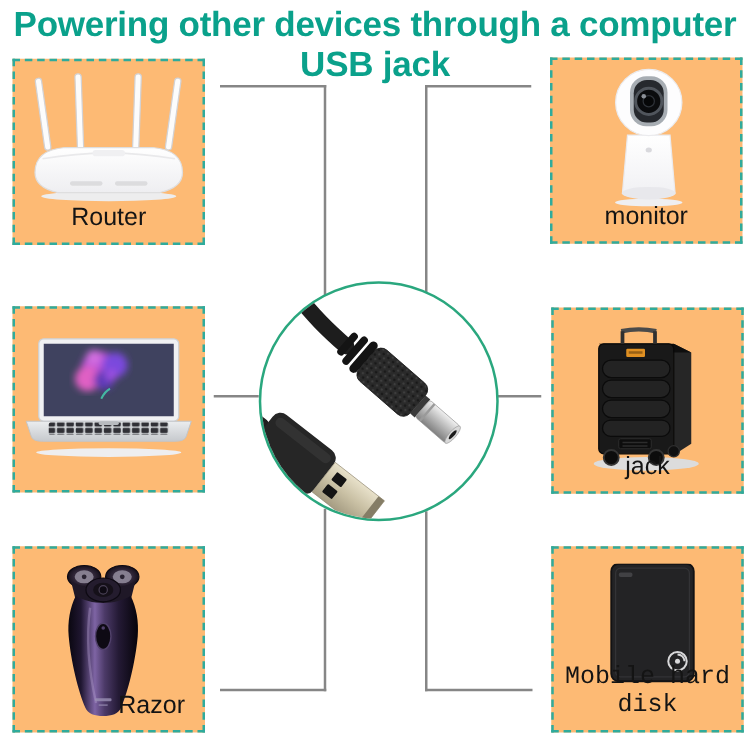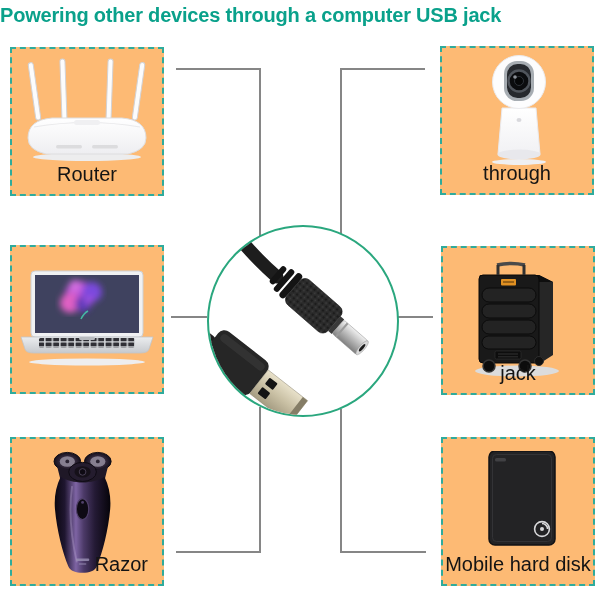--- a/index.html
+++ b/index.html
@@ -1,19 +1,19 @@
 <!DOCTYPE html>
 <html style="--title_color: #0aa18b; --box_border_color: #2fab9c; --circle_border_color: #2aa77e; --connector_color: #868686; --label_color: #141414; --background: #ffffff;"><head>
 <meta charset="utf-8">
 <style>
   html,body { margin:0; padding:0; background:#fff; }
   body { font-family:"Liberation Sans", sans-serif; }
   .stage { position:relative; width:600px; height:600px; background:#fff; overflow:hidden; }
-  .title { position:absolute; top:4px; left:0; right:0; text-align:left;
-           font-size:20px; font-weight:700; letter-spacing:-0.2px; color:var(--title_color,#0aa18b); }
+  .title { position:absolute; top:4px; left:0; right:0; text-align:center;
+           font-size:28px; font-weight:700; letter-spacing:-0.2px; color:var(--title_color,#0aa18b); }
   .dev-box { position:absolute; width:154px; height:149px; box-sizing:border-box;
              border:2px dashed var(--box_border_color,#2fab9c); background:#fdba74; }
   .dev-label { position:absolute; left:0; right:0; bottom:8px; text-align:center;
                font-size:20px; color:var(--label_color,#141414); }
   .dev-label.offset-right { text-align:right; padding-right:14px; }
   .line { position:absolute; background:var(--connector_color,#868686); }
   .line.h { height:2px; } .line.v { width:2px; }
   .center-circle { position:absolute; left:207px; top:225px; width:188px; height:188px;
                    border:2px solid var(--circle_border_color,#2aa77e); border-radius:50%;
                    overflow:hidden; background:#fff; }
@@ -73,21 +73,21 @@
       <path d="M 35 56 L 69 56 L 73 102 Q 52 110 31 102 Z" fill="url(#camg)" stroke="#eaeaee" stroke-width="1"></path>
       <ellipse cx="52" cy="102.5" rx="21.5" ry="5" fill="#e8e8ec"></ellipse>
       <circle cx="52" cy="30" r="26.5" fill="#fdfdfe" stroke="#ebebee" stroke-width="1"></circle>
       <rect x="37" y="9" width="30" height="40" rx="13" fill="#a7adb3"></rect>
       <rect x="40" y="12" width="24" height="34" rx="10.5" fill="#26292e"></rect>
       <circle cx="52" cy="29" r="10.5" fill="#0b0c0e" stroke="#50555c" stroke-width="2.4"></circle>
       <circle cx="52" cy="29" r="4.5" fill="#060708" stroke="#2e3238" stroke-width="1"></circle>
       <circle cx="48" cy="25" r="1.8" fill="#8b9097"></circle>
       <ellipse cx="52" cy="68" rx="2.5" ry="2" fill="#d9d9dd"></ellipse>
     </svg>
-    <div class="dev-label">through</div>
+    <div class="dev-label">monitor</div>
   </div>
 
   <div class="dev-box" style="left:10px;top:245px;">
     <svg class="dev-img" style="left:3px;top:22px;" width="144" height="100" viewBox="0 0 144 100">
       <defs>
         <linearGradient id="nbb" x1="0" y1="0" x2="0" y2="1">
           <stop offset="0" stop-color="#ebedef"></stop>
             <stop offset="1" stop-color="#c6c9cd"></stop>
         </linearGradient>
         <pattern id="kbk" width="7.5" height="5.2" patternUnits="userSpaceOnUse">
@@ -173,21 +173,21 @@
                C 62 40 40 40 28 32 Z" fill="url(#rzg)"></path>
       <path d="M 40 42 C 36 70 40 100 45 122" fill="none" stroke="#b9a6d4" stroke-width="2" opacity="0.35"></path>
       <ellipse cx="51" cy="66" rx="6.5" ry="11" fill="#0e0a14" stroke="#51416b" stroke-width="1.2"></ellipse>
       <circle cx="51" cy="59" r="1.5" fill="#51416b"></circle>
       <rect x="44" y="118" width="14" height="2.5" rx="1" fill="#9b91b5" opacity="0.8"></rect>
       <rect x="47" y="123" width="8" height="1.5" rx="0.7" fill="#9b91b5" opacity="0.6"></rect>
     </svg>
     <div class="dev-label offset-right">Razor</div>
   </div>
 
-  <div class="dev-box" style="left:441px;top:437px;">
+  <div class="dev-box" style="left:441px;top:437px;font-family:Liberation Mono, monospace;">
     <svg class="dev-img" style="left:0;top:12px;" width="154" height="100" viewBox="0 0 154 100">
       <rect x="46" y="0" width="66" height="94" rx="6" fill="#232325" stroke="#121214" stroke-width="1.5"></rect>
       <rect x="49.5" y="3.5" width="59" height="87" rx="4" fill="none" stroke="#333336" stroke-width="1"></rect>
       <rect x="52" y="7" width="11" height="3.5" rx="1.5" fill="#414144"></rect>
       <circle cx="99" cy="78" r="7.4" fill="none" stroke="#d8d8da" stroke-width="1.6"></circle>
       <path d="M 99 72.5 A 5.6 5.6 0 0 1 104.6 78" fill="none" stroke="#d8d8da" stroke-width="1.6"></path>
       <circle cx="99" cy="78" r="2" fill="#d8d8da"></circle>
     </svg>
     <div class="dev-label">Mobile hard disk</div>
   </div>

